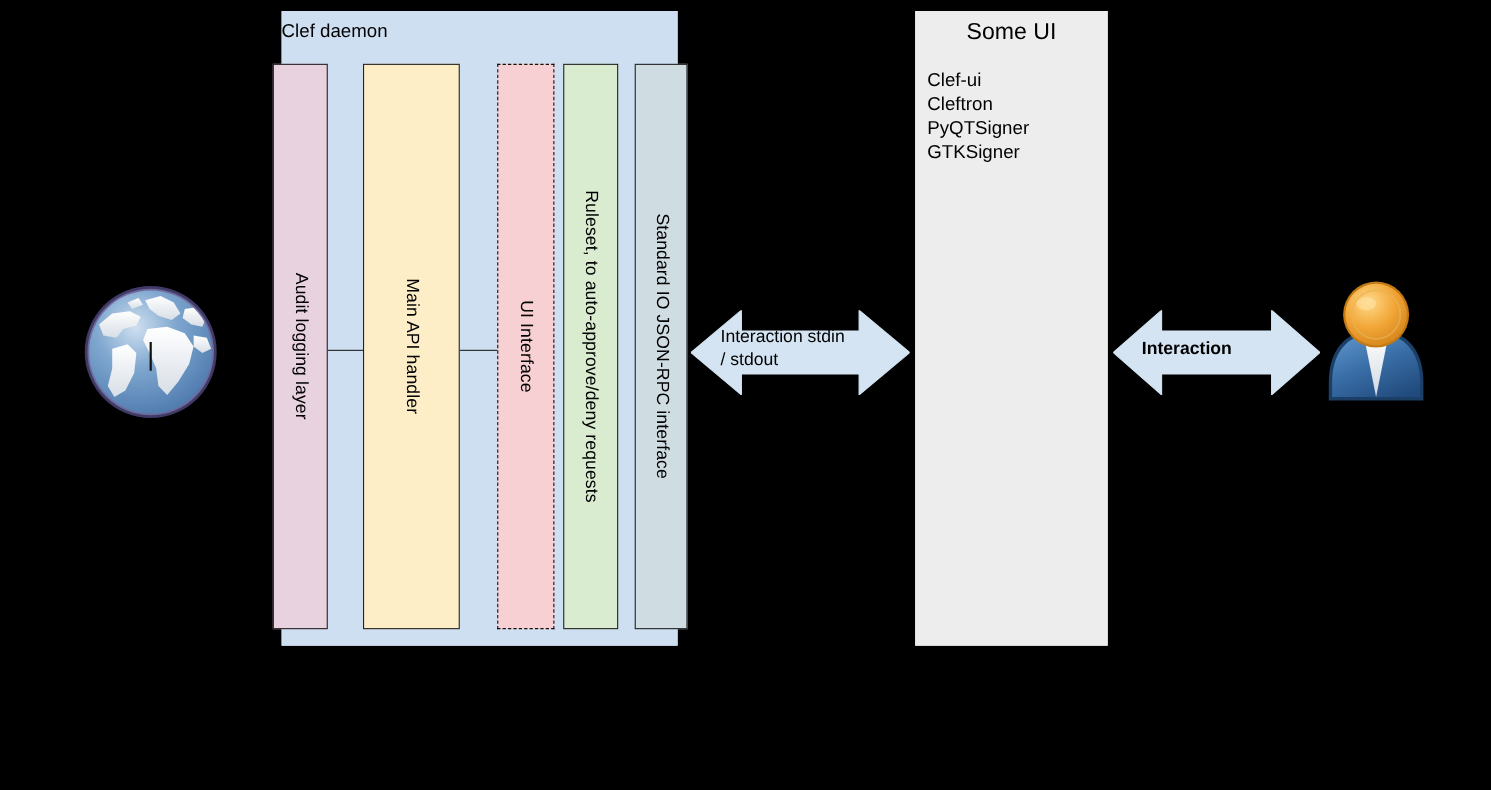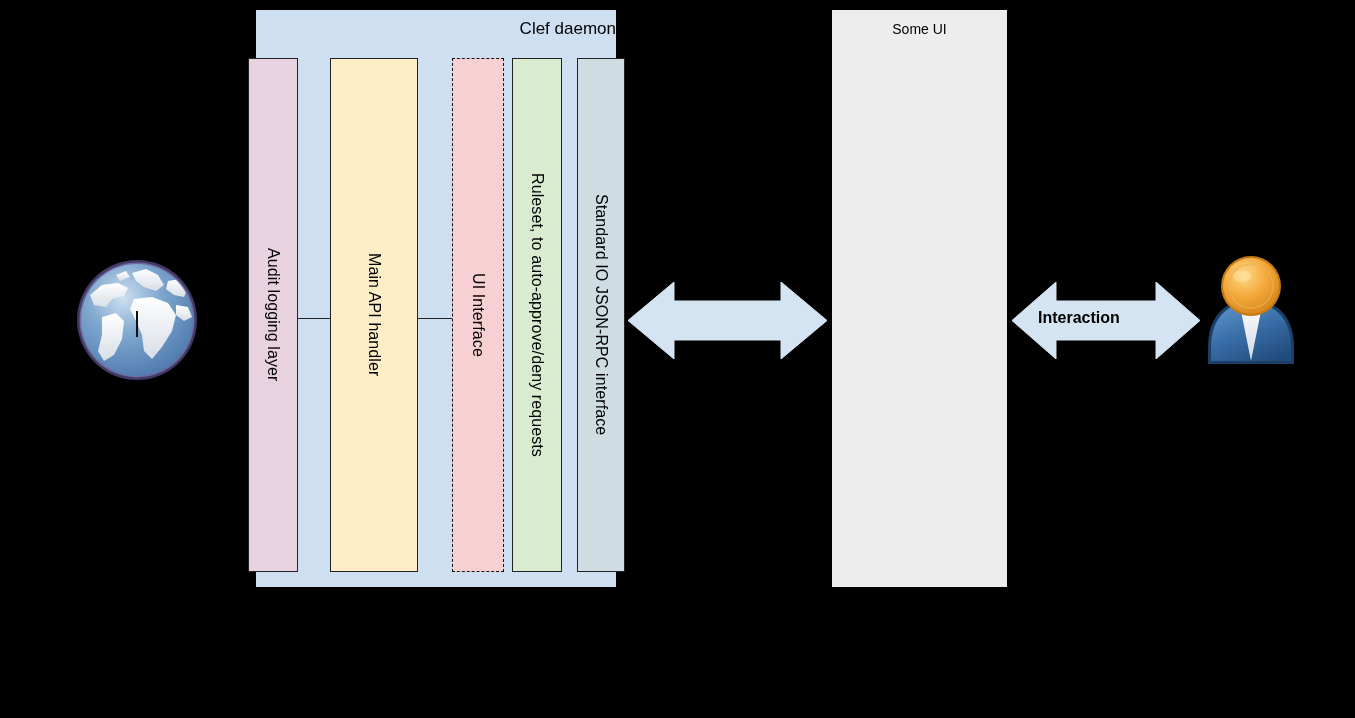--- a/index.html
+++ b/index.html
@@ -24,21 +24,21 @@
     position: absolute;
     left: 256px; top: 10px;
     width: 360px; height: 577px;
     background: #cfdff2;
     border: 1px solid #cfdff2;
   }
   #clef-title {
     position: absolute;
     left: 256px; top: 18px;
     width: 360px;
-    text-align: right;
+    text-align: left;
     font-size: 17px;
     color: #000;
     line-height: 22px;
   }
 
   
   .vbox {
     position: absolute;
     top: 58px;
     height: 514px;
@@ -78,21 +78,21 @@
     left: 832px; top: 10px;
     width: 175px; height: 577px;
     background: #ededed;
     border: 1px solid #ededed;
   }
   #some-ui-title {
     position: absolute;
     left: 832px; top: 18px;
     width: 175px;
     text-align: center;
-    font-size: 14px;
+    font-size: 21px;
     color: #000;
     line-height: 22px;
   }
   #some-ui-list {
     position: absolute;
     left: 843px; top: 62px;
     width: 160px;
     font-size: 17px;
     line-height: 22px;
     color: #000;
@@ -163,23 +163,31 @@
 
   <div id="box-stdio" class="vbox">
     <span class="vlabel">Standard IO JSON-RPC interface</span>
   </div>
 
   <div id="arrow-stdio" class="dblarrow">
     <svg width="199" height="77" viewBox="0 0 199 77" xmlns="http://www.w3.org/2000/svg">
       <polygon points="0,38.5 46,0 46,19 153,19 153,0 199,38.5 153,77 153,58 46,58 46,77" fill="#d4e4f2" stroke="#d4e4f2" stroke-width="1"></polygon>
     </svg>
   </div>
+  <div id="arrow-stdio-label" class="arrow-label">Interaction stdin
+/ stdout</div>
 
   <div id="some-ui-panel"></div>
   <div id="some-ui-title">Some UI</div>
+  <div id="some-ui-list">
+    <div>Clef-ui</div>
+    <div>Cleftron</div>
+    <div>PyQTSigner</div>
+    <div>GTKSigner</div>
+  </div>
 
   <div id="arrow-user" class="dblarrow">
     <svg width="188" height="77" viewBox="0 0 188 77" xmlns="http://www.w3.org/2000/svg">
       <polygon points="0,38.5 44,0 44,19 144,19 144,0 188,38.5 144,77 144,58 44,58 44,77" fill="#d4e4f2" stroke="#d4e4f2" stroke-width="1"></polygon>
     </svg>
   </div>
   <div id="arrow-user-label" class="arrow-label">Interaction</div>
 
   <div id="globe-icon">
     <svg width="130" height="130" viewBox="0 0 130 130" xmlns="http://www.w3.org/2000/svg">

